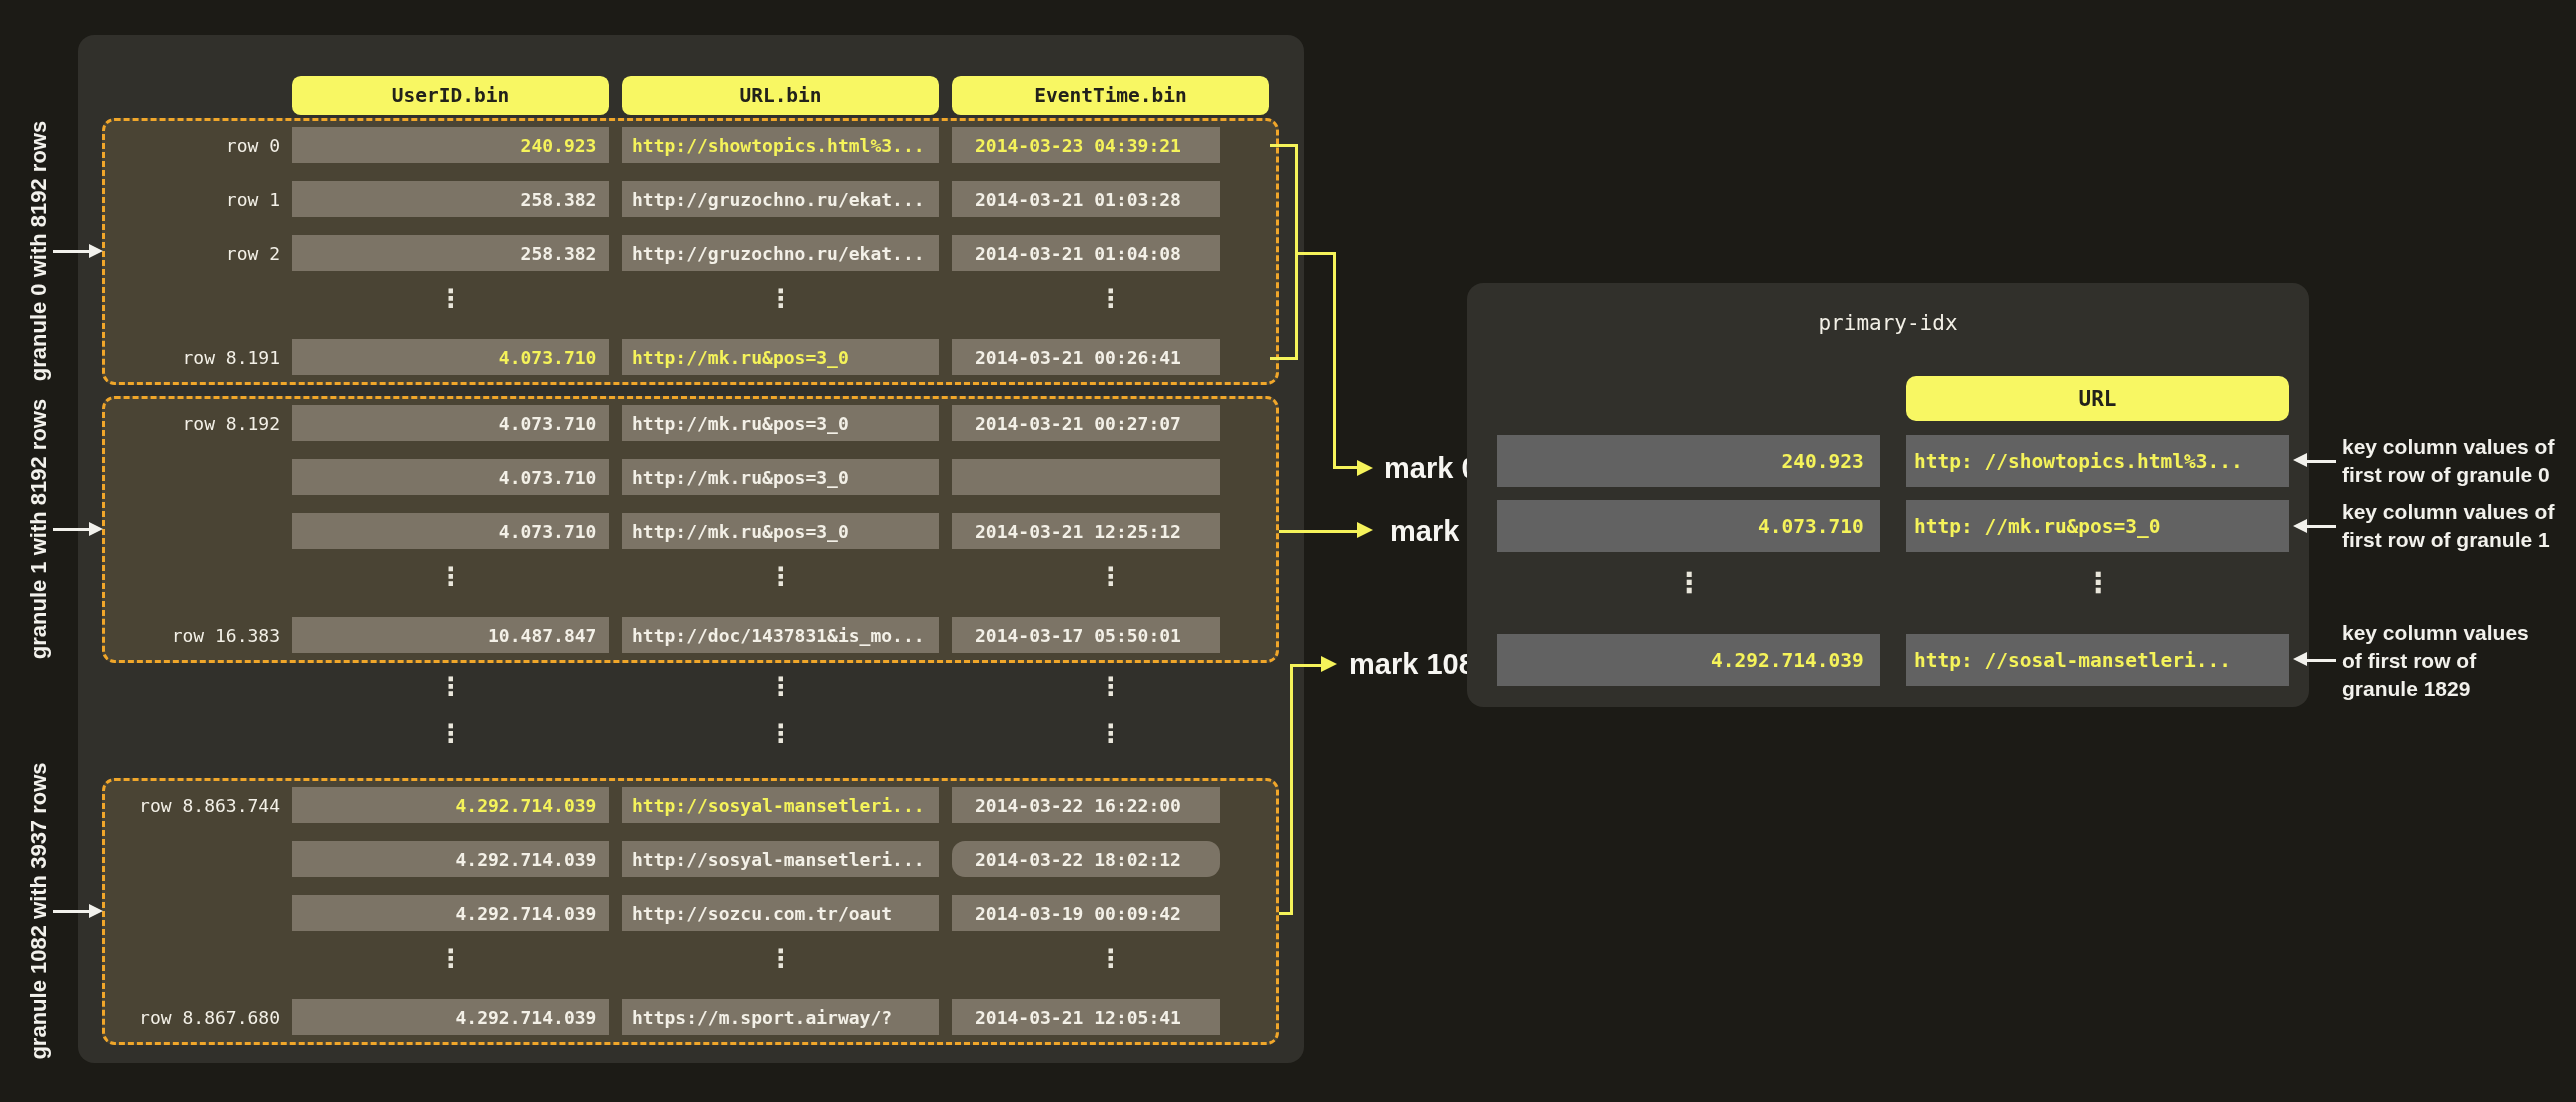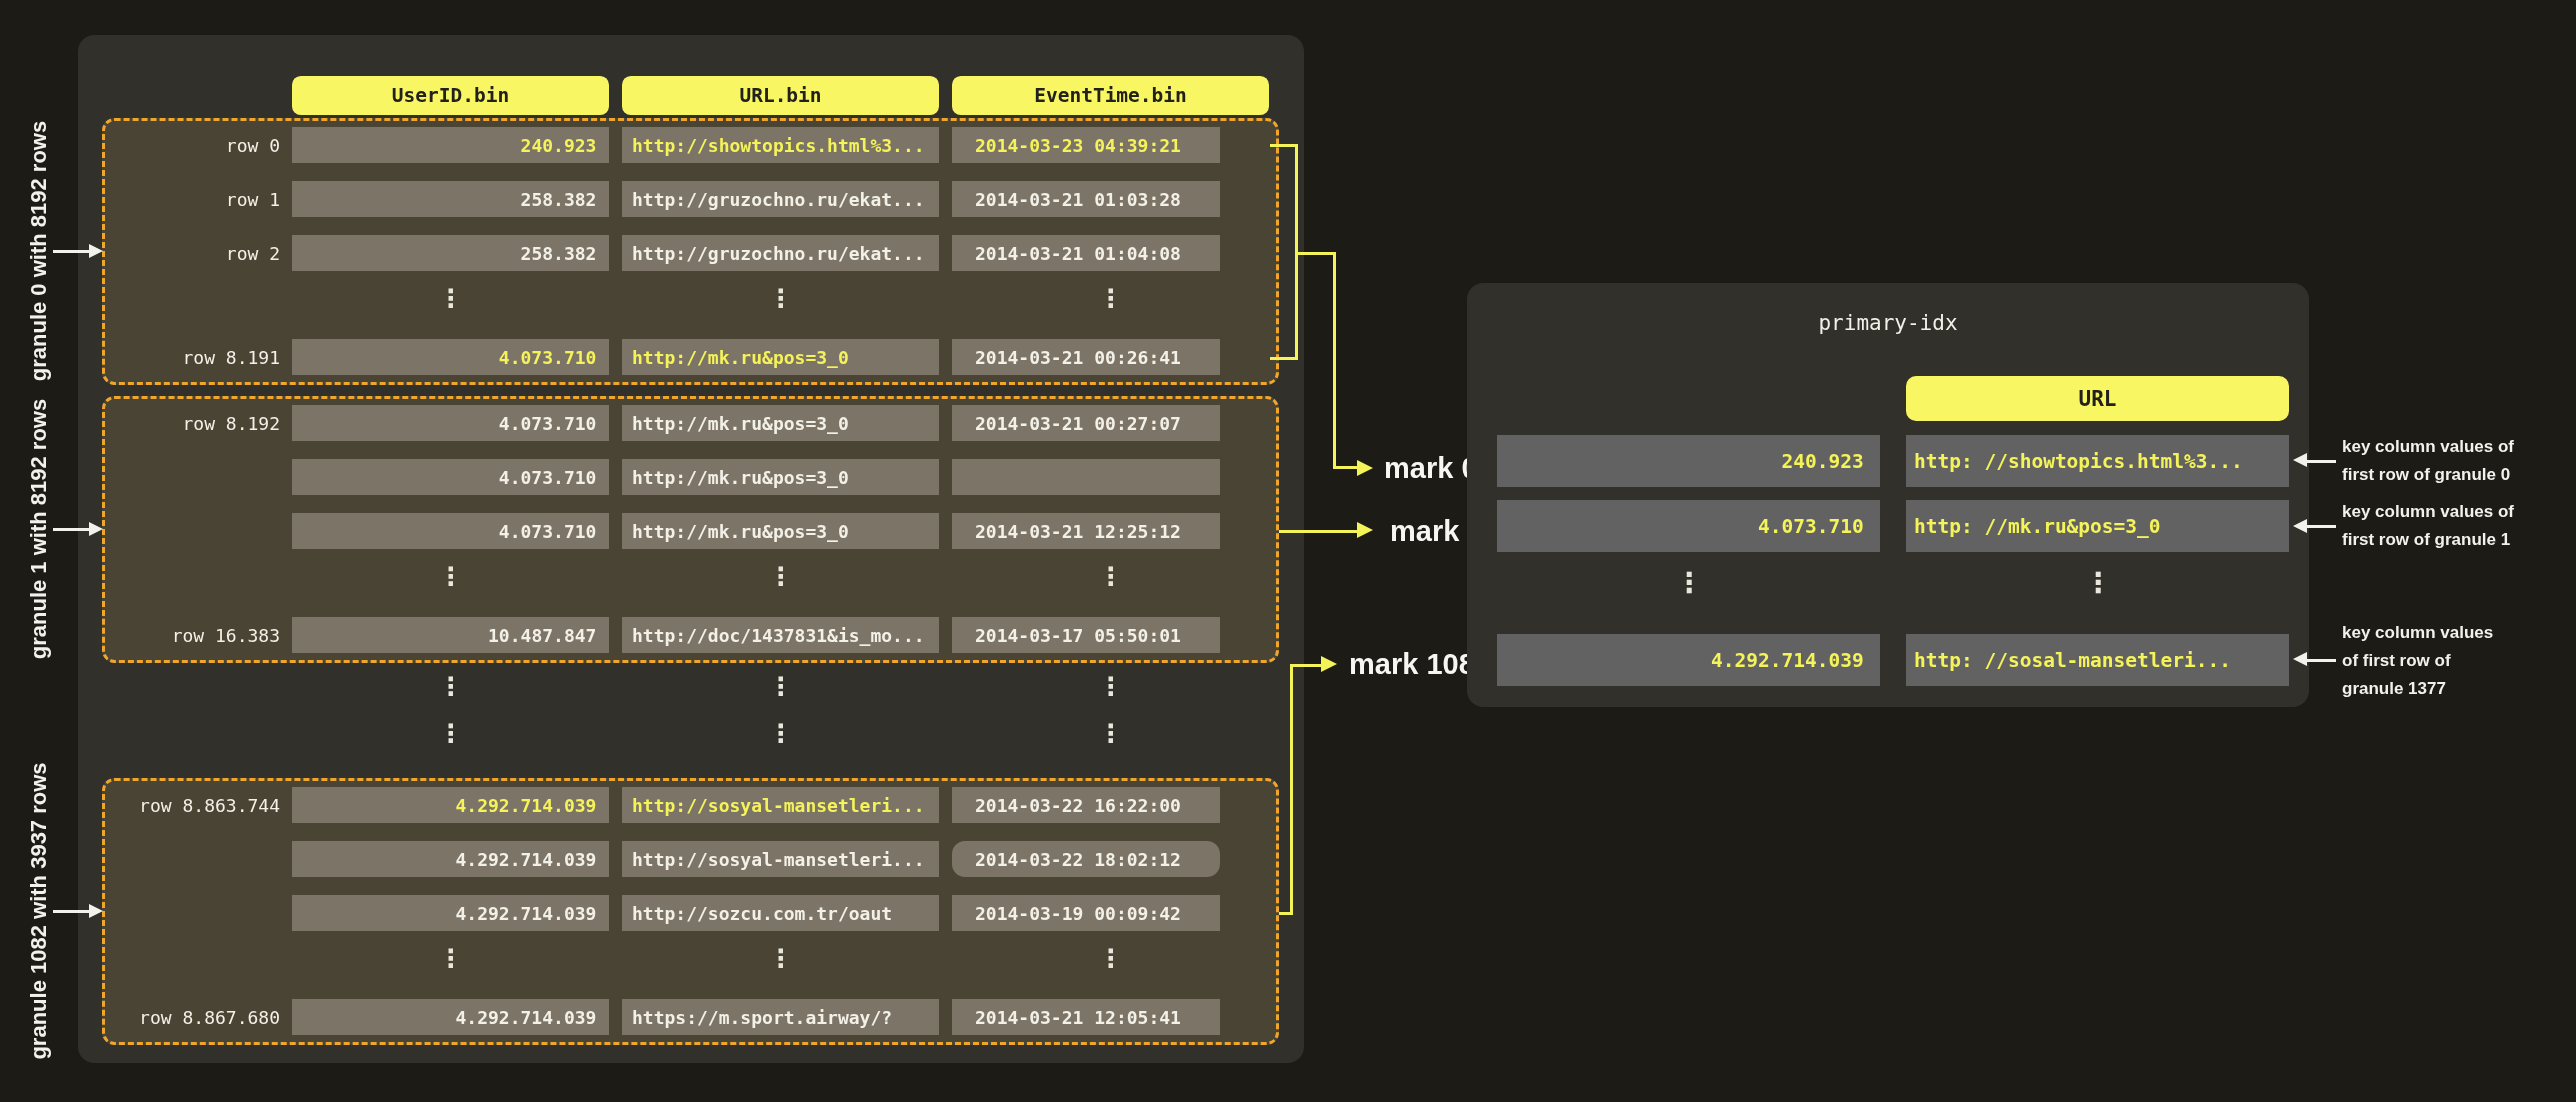--- a/index.html
+++ b/index.html
@@ -37,21 +37,21 @@
   .yhead{position:absolute;width:0;height:0;border-top:8.8px solid transparent;
          border-bottom:8.8px solid transparent;border-left:16.3px solid #f5f35a;}
   .marklbl{position:absolute;height:35px;display:flex;align-items:center;
            font-family:"Liberation Sans",sans-serif;font-weight:700;font-size:29px;color:#f7f6f2;white-space:nowrap;}
   .wstem{position:absolute;background:#f2f1ec;height:2.5px;}
   .whead-r{position:absolute;width:0;height:0;border-top:7.5px solid transparent;
            border-bottom:7.5px solid transparent;border-left:14px solid #f2f1ec;}
   .whead-l{position:absolute;width:0;height:0;border-top:7.5px solid transparent;
            border-bottom:7.5px solid transparent;border-right:14px solid #f2f1ec;}
   .anno{position:absolute;left:2342px;font-family:"Liberation Sans",sans-serif;font-weight:700;
-        font-size:17px;line-height:28px;color:#f2f1ec;white-space:nowrap;}
+        font-size:21px;line-height:28px;color:#f2f1ec;white-space:nowrap;}
   .glabel{position:absolute;font-family:"Liberation Sans",sans-serif;font-weight:700;font-size:22px;
           color:#f2f1ec;white-space:nowrap;transform:translate(-50%,-50%) rotate(-90deg);}
 </style>
 </head>
 <body>
 
 <div class="stage">
 
   <div class="panel" id="main-panel"></div>
 
@@ -199,17 +199,17 @@
     <div>key column values of</div>
     <div>first row of granule 0</div>
   </div>
   <div class="anno" style="top:498px;">
     <div>key column values of</div>
     <div>first row of granule 1</div>
   </div>
   <div class="anno" style="top:619px;">
     <div>key column values</div>
     <div>of first row of</div>
-    <div>granule 1377</div>
+    <div>granule 1829</div>
   </div>
 
 </div>
 
 
 </body></html>

